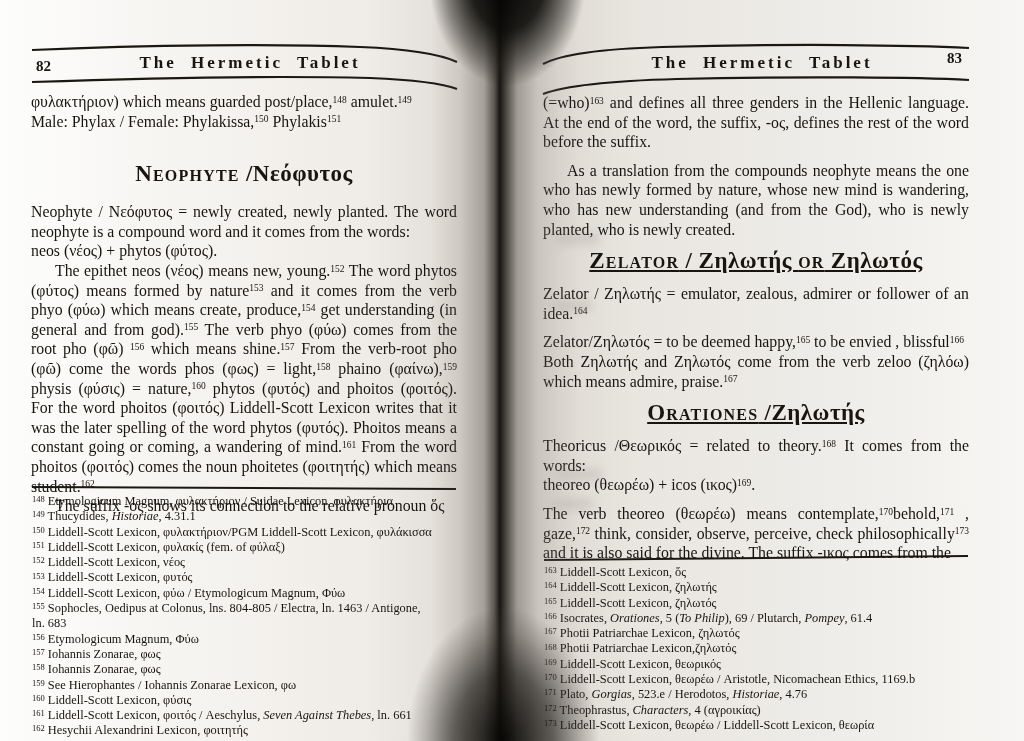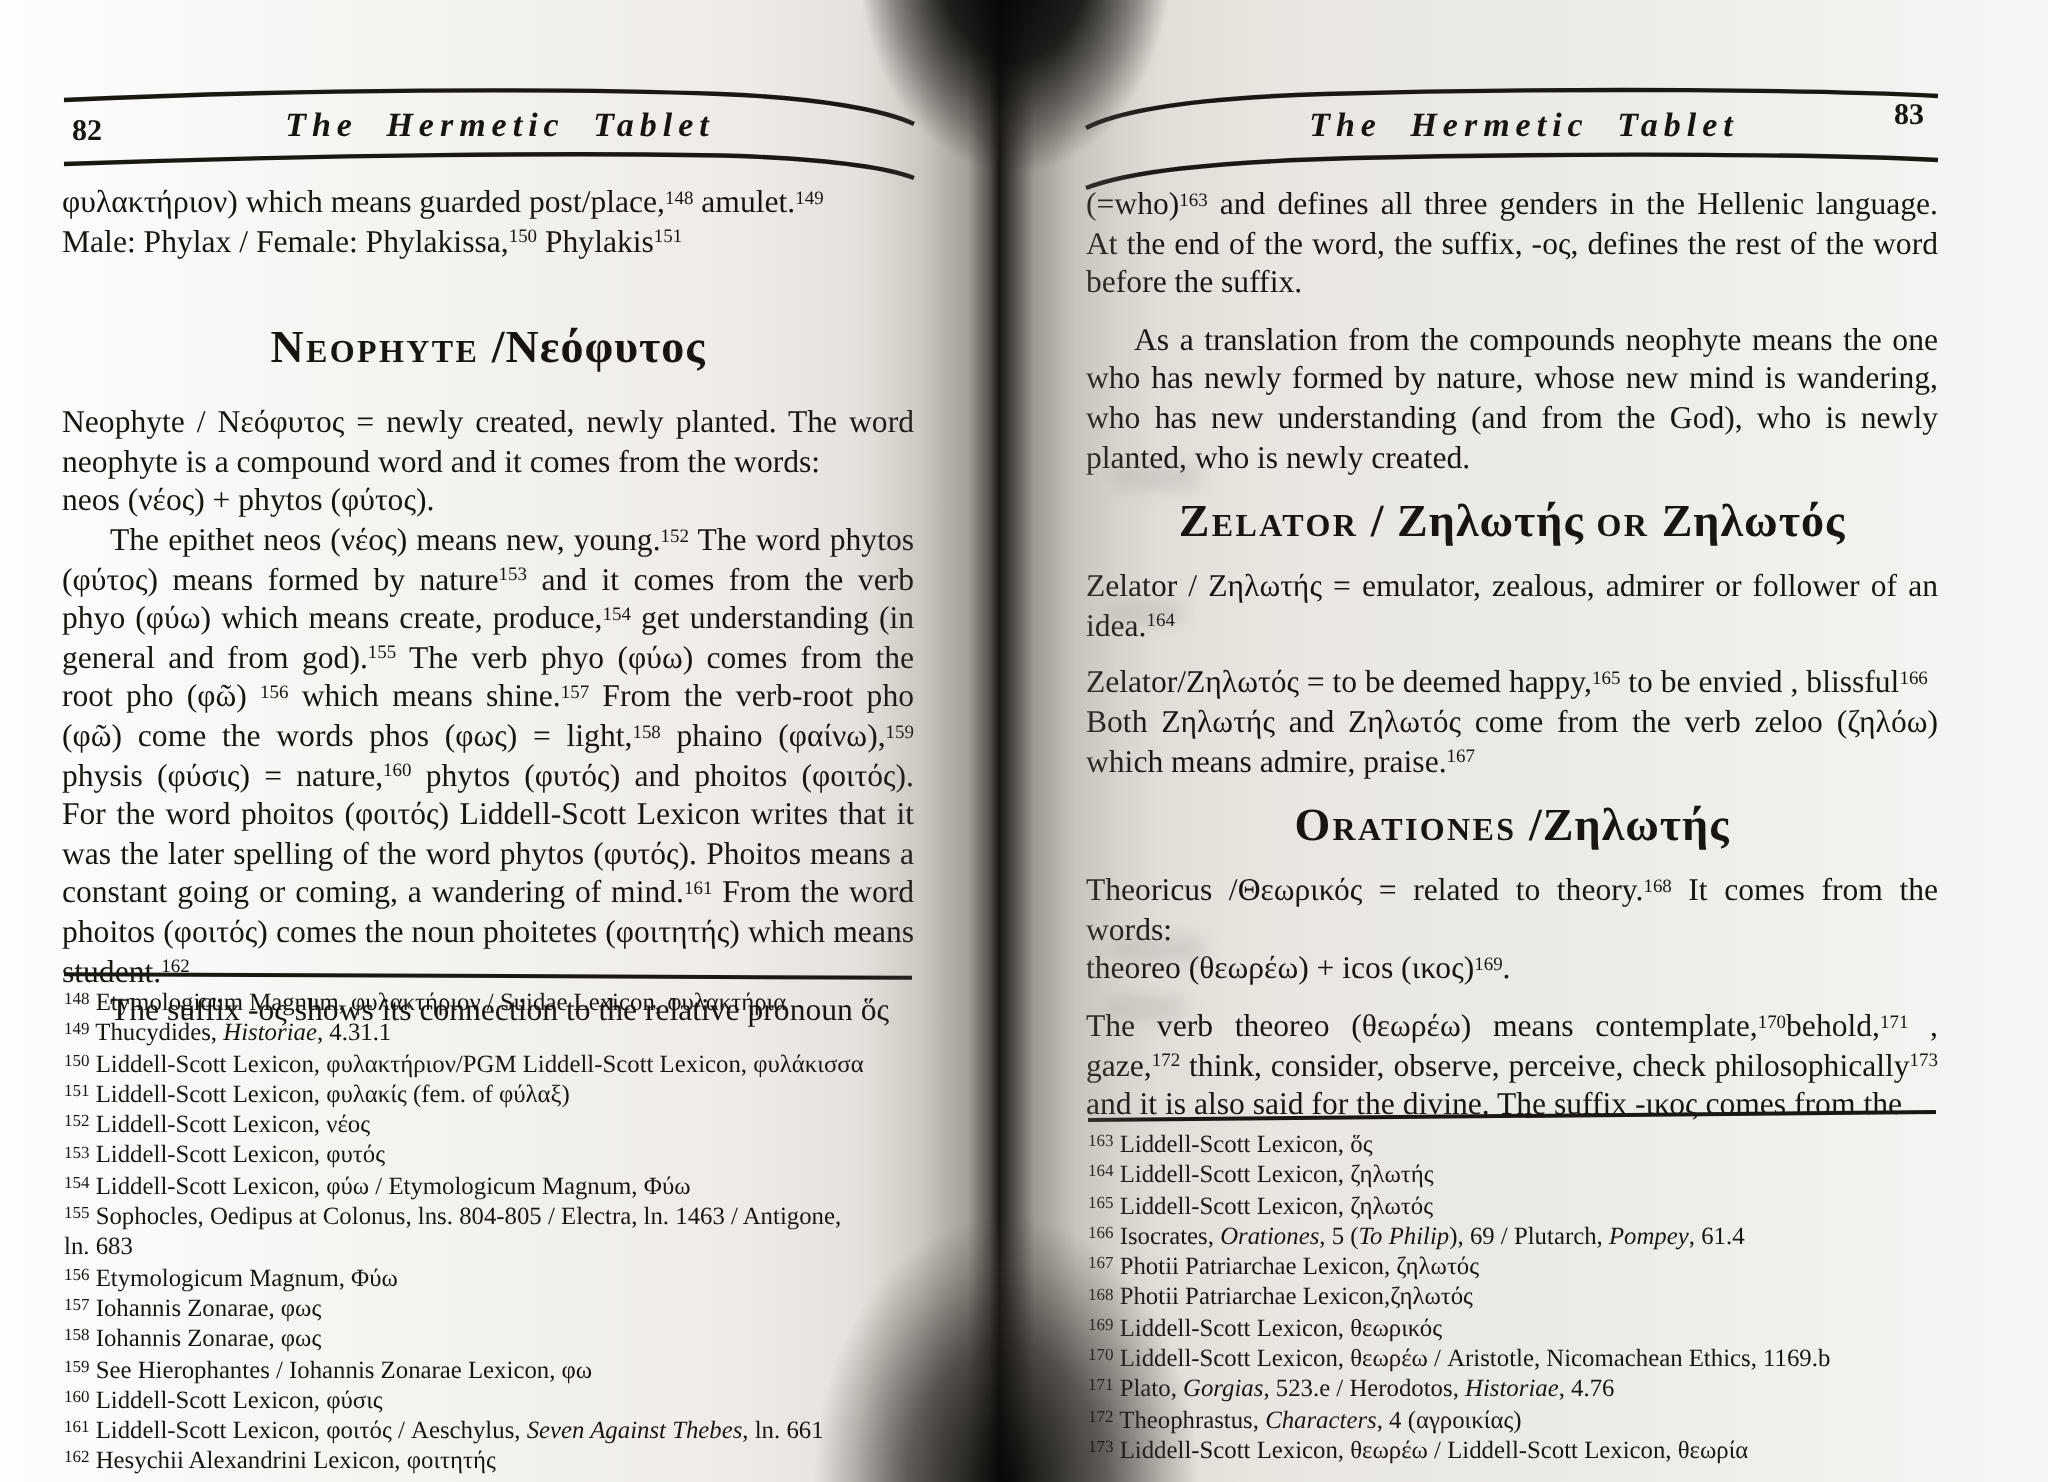--- a/index.html
+++ b/index.html
@@ -16,21 +16,21 @@
       #fdfdfc 0%, #f6f4f1 18%, #efece7 36%, #e3dfd9 43%,
       #d9d5ce 47%, #ddd9d2 54%, #e9e6e0 62%, #edebe7 78%, #f7f6f4 100%);
   }
   .page{position:absolute;top:0;height:741px;z-index:2;}
   #left-page{left:30px;width:428px;}
   #right-page{left:542px;width:428px;}
 
   .header-svg{position:absolute;left:0;top:0;width:100%;height:100px;}
   .running-title{
     position:absolute;top:53px;left:12px;right:0;text-align:center;
-    font-style:italic;font-weight:600;font-size:17px;
+    font-weight:600;font-size:17px;
     letter-spacing:3px;word-spacing:7px;white-space:nowrap;
   }
   .pagenum{position:absolute;font-size:15px;font-weight:600;}
   #left-page .pagenum{left:6px;top:58px;}
   #right-page .pagenum{right:8px;top:50px;}
 
   .body-text{position:absolute;left:1px;right:1px;}
   #left-page .body-text{top:92px;}
   #right-page .body-text{top:93px;}
 
@@ -39,21 +39,21 @@
     text-align:justify;
   }
   #right-page .para{margin-bottom:9px;}
   .indent{text-indent:24px;}
 
   .heading{
     text-align:center;font-size:23px;font-weight:600;
     letter-spacing:0.5px;white-space:nowrap;
   }
   #left-page .heading{margin:30px 0 15px 0;}
-  #right-page .heading{margin:9px 0 10px 0;}
+  #right-page .heading{margin:9px 0 10px 0;text-decoration:underline;}
   .sc{font-variant:small-caps;letter-spacing:1.2px;}
 
   sup{font-size:60%;vertical-align:baseline;position:relative;top:-0.45em;line-height:0;}
 
   .fn-rule{position:absolute;height:2.4px;background:#1b1712;left:2px;width:424px;}
   #left-page .fn-rule{top:487px;transform:rotate(0.25deg);}
   #right-page .fn-rule{top:557px;transform:rotate(-0.55deg);}
 
   .footnotes{position:absolute;left:2px;right:0;}
   #left-page .footnotes{top:494px;}

